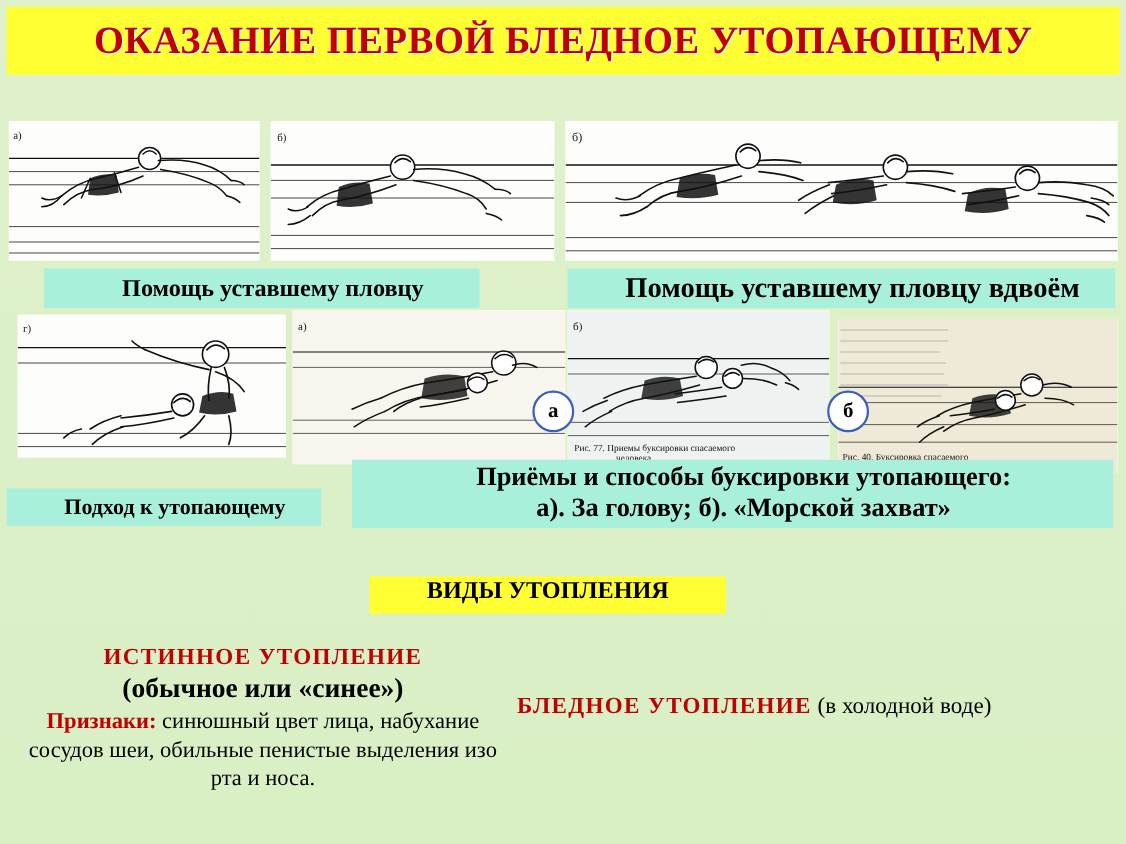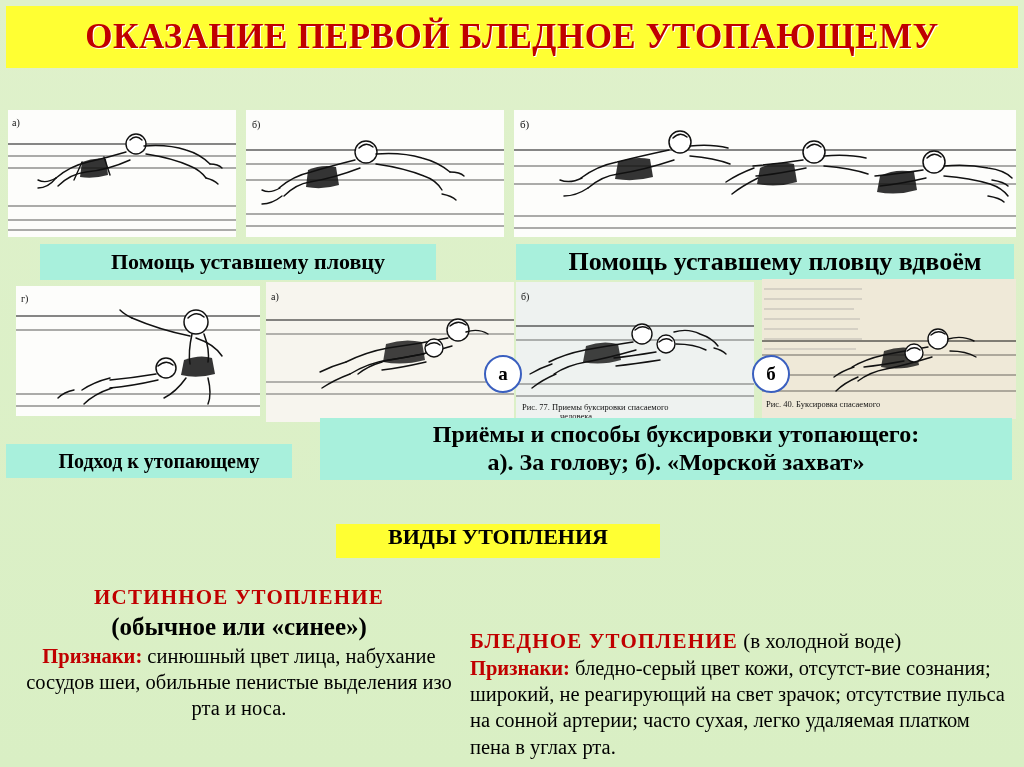--- a/index.html
+++ b/index.html
@@ -341,21 +341,21 @@
         <path d="M158,50 q14,-4 26,2 q12,4 18,12"></path>
         <path d="M160,62 q18,0 30,6"></path>
         <path d="M198,66 q8,2 12,6"></path>
       </g>
 
       <text x="6" y="128" font-family="Liberation Serif, serif" font-size="8.5" fill="#111">Рис. 77. Приемы буксировки спасаемого</text>
       <text x="44" y="137" font-family="Liberation Serif, serif" font-size="8.5" fill="#111">человека</text>
     </svg>
   </div>
 
-  <div class="img-frame" style="left:762px; top:279px; width:254px; height:140px;">
+  <div class="img-frame" style="left:762px; top:290px; width:254px; height:140px;">
     <svg width="254" height="140" viewBox="0 0 254 140">
       <rect width="254" height="140" fill="#efe9d8"></rect>
       <g stroke="#999" fill="none" stroke-width="0.6">
         <path d="M2,10 H100 M2,20 H100 M2,30 H92 M2,40 H98 M2,50 H96 M2,60 H100 M2,70 H94"></path>
       </g>
       <g stroke="#111" fill="none">
         <path d="M0,62 H254" stroke-width="1"></path>
         <path d="M0,76 H254" stroke-width="0.6"></path>
         <path d="M0,96 H254" stroke-width="0.6"></path>
         <path d="M0,112 H254" stroke-width="0.6"></path>
@@ -398,16 +398,15 @@
   </div>
 
   <div class="col left-col" style="left:24px; top:584px; width:430px;">
     <span class="hd">ИСТИННОЕ  УТОПЛЕНИЕ</span>
     <span class="sub">(обычное или «синее»)</span>
     <span class="body-text"><span class="red">Признаки:</span><span> синюшный цвет лица, набухание сосудов шеи, обильные пенистые выделения изо рта и носа.</span></span>
   </div>
 
   <div class="col right-col" style="left:470px; top:584px; width:536px;margin-top:44px;">
     <span class="hd"><span>БЛЕДНОЕ  УТОПЛЕНИЕ</span><span style="color:#000; font-weight:normal; letter-spacing:0;"> (в холодной воде)</span></span>
-    <span class="body-text"><span class="red">Признаки:</span><span> бледно-серый цвет кожи, отсутст-вие сознания; широкий, не реагирующий на свет зрачок; отсутствие пульса на сонной артерии;  часто сухая, легко удаляемая платком пена в углах рта.</span></span>
   </div>
 
 </div>
 
 </body></html>

